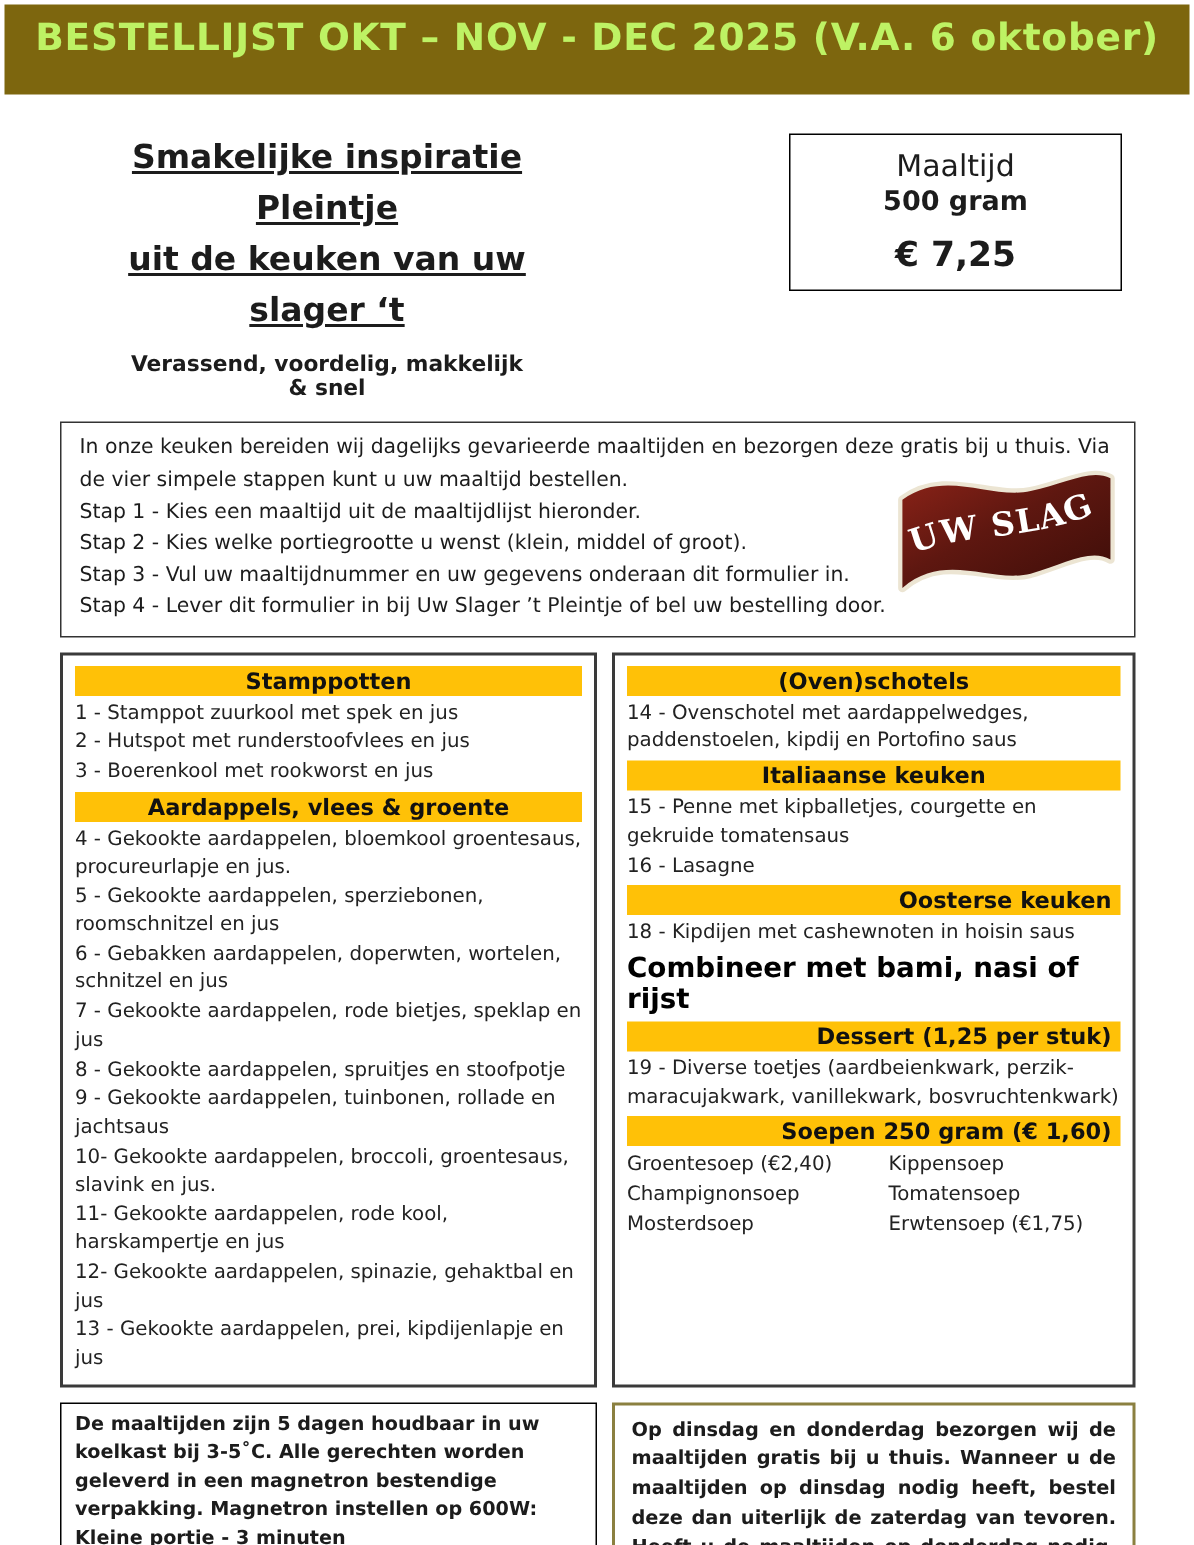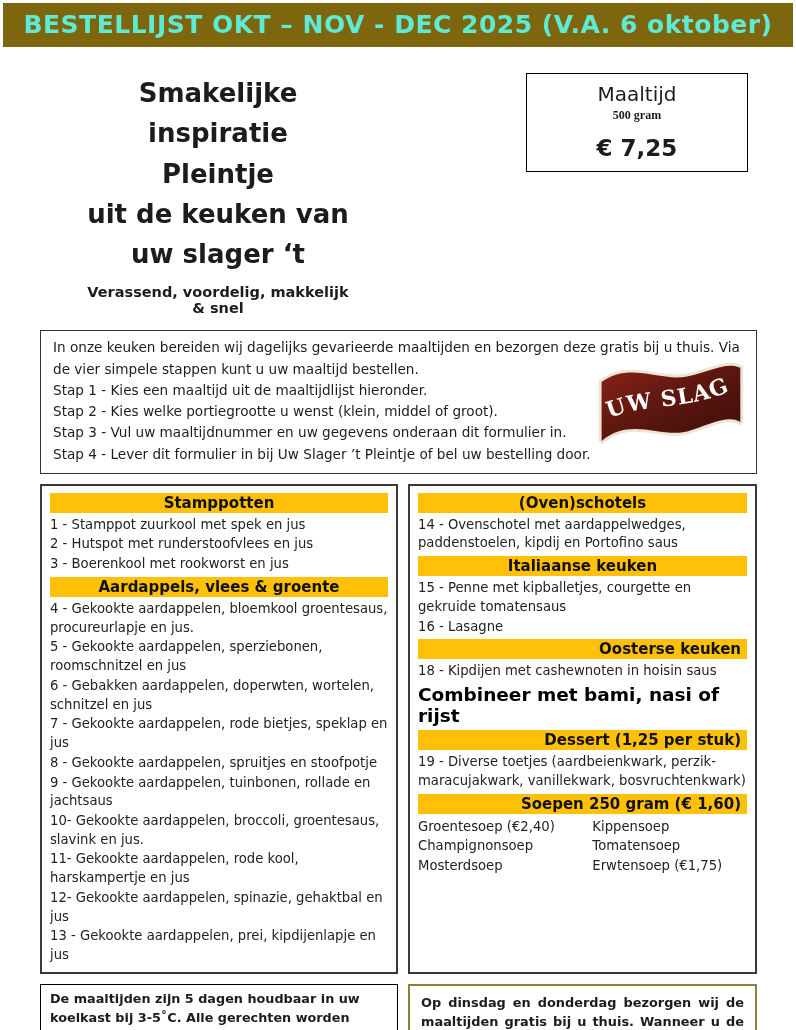--- a/index.html
+++ b/index.html
@@ -3,36 +3,36 @@
 <meta charset="utf-8">
 <style>
   html,body{margin:0;padding:0;background:#fff;}
   .page{
     width:796px;min-height:1030px;margin:0 auto;background:#fff;
     font-family:"DejaVu Sans","Liberation Sans",sans-serif;color:#1c1c1c;
     box-sizing:border-box;position:relative;overflow:hidden;
   }
   
   .banner{
-    margin:3px 3px 0 3px;background:#7D660E;color:#5eead4;
+    margin:3px 3px 0 3px;background:#7D660E;color:#bef264;
     text-align:center;font-size:25px;font-weight:bold;
-    padding:7px 0 8px;letter-spacing:.5px;
+    padding:7px 0 24px;letter-spacing:.5px;
   }
   
   .header-row{display:flex;align-items:flex-start;padding:26px 48px 0 84px;}
   .title-block{width:268px;text-align:center;}
-  .title-block .big{font-size:26px;font-weight:bold;line-height:1.55;}
+  .title-block .big{font-size:22px;font-weight:bold;line-height:1.55;text-decoration:underline;}
   .tagline{margin-top:10px;font-size:14.5px;font-weight:bold;}
   .spacer{flex:1;}
   .price-box{
     width:222px;border:1.5px solid #000;text-align:center;
     padding:8px 0 10px;box-sizing:border-box;
   }
   .price-box .pb-name{font-size:20px;font-weight:400;}
-  .price-box .pb-portion{font-size:12px;font-weight:bold;margin-top:2px;font-family:Liberation Serif, serif;}
+  .price-box .pb-portion{font-size:18px;font-weight:bold;margin-top:2px;}
   .price-box .pb-price{font-size:23px;font-weight:600;margin-top:12px;}
   
   .intro-box{
     margin:14px 39px 0 40px;border:1.5px solid #333;
     padding:6px 12px 8px;font-size:13.6px;line-height:1.56;position:relative;
     box-sizing:border-box;
   }
   .intro-box .step{white-space:nowrap;}
   .logo-wrap{position:absolute;right:10px;top:24px;width:152px;height:96px;}
   

